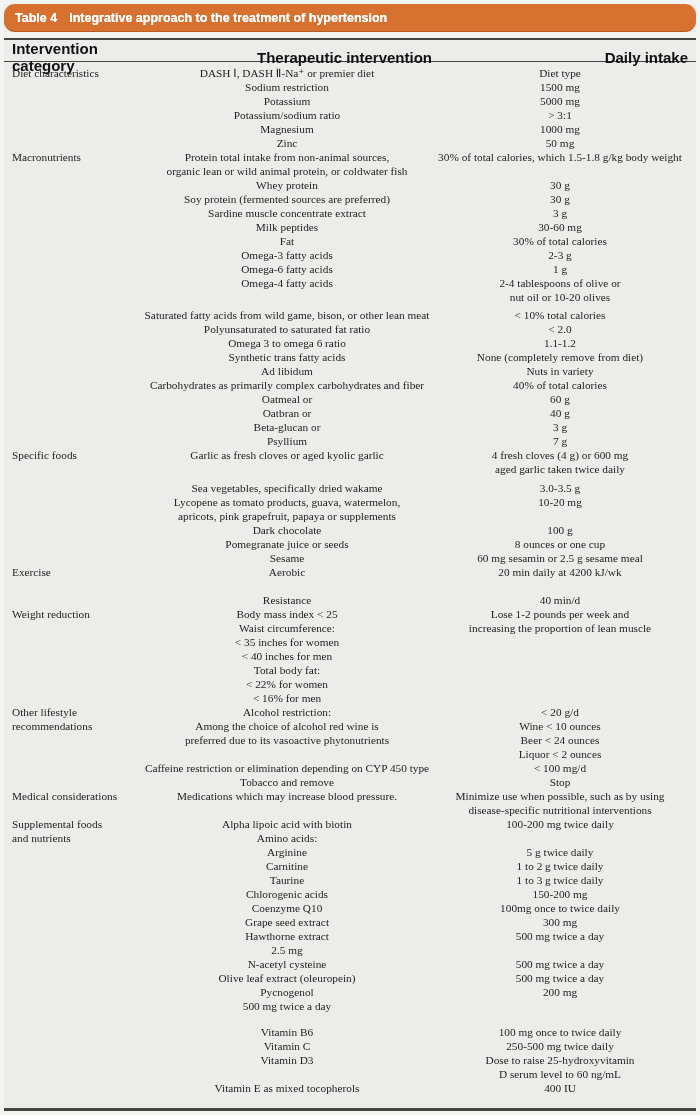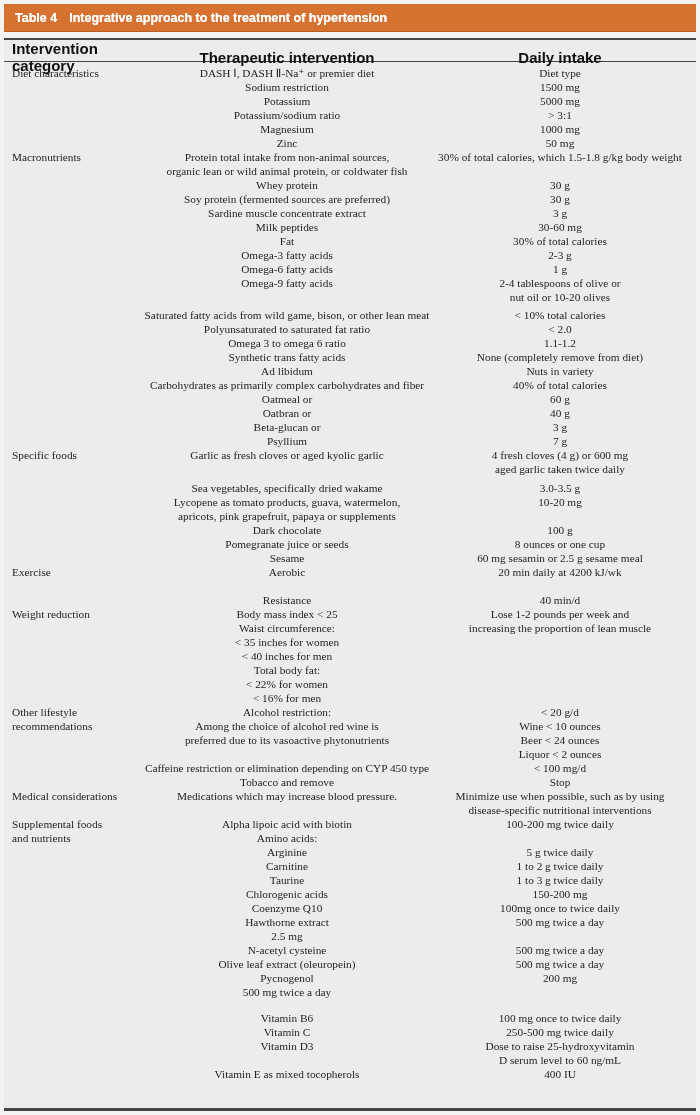--- a/index.html
+++ b/index.html
@@ -8,32 +8,33 @@
     background:#f3f3f1;padding:4px;overflow:hidden;
     font-family:"Liberation Serif", serif;
   }
   .card{height:100%;box-sizing:border-box;background:#ececea;display:flex;flex-direction:column;}
   .title-bar{
     background:#d7712f;color:#ffffff;height:27px;flex:0 0 27px;
     display:flex;align-items:center;padding:0 11px;
     font-family:"Liberation Sans", sans-serif;font-weight:bold;font-size:12.5px;
     border-bottom:1px solid #b85c22;
     text-shadow:0 0 0 #fff;
+    border-radius:11px;
   }
   .title-bar .tbl-label{margin-right:12px;white-space:nowrap;}
   .title-bar .tbl-title{white-space:nowrap;}
   .pre-rule-gap{height:6px;flex:0 0 6px;background:#f3f3f1;}
   .top-rule{height:0;border-top:2px solid #454543;}
   .header-row{
     display:grid;grid-template-columns:130px 290px 1fr;
     padding:0 8px;height:21px;flex:0 0 21px;align-items:center;
     font-family:"Liberation Sans", sans-serif;font-weight:bold;font-size:15px;color:#111;
     border-bottom:1px solid #454543;background:#ececea;
   }
-  .header-row .h-mid,.header-row .h-val{text-align:center;}
+  .header-row .h-mid,.header-row .h-val{text-align:right;}
   .tbody{flex:1 1 auto;padding-top:4px;overflow:hidden;}
   .row{
     display:grid;grid-template-columns:130px 290px 1fr;
     padding:0 8px;height:14px;line-height:14px;
     font-size:11.3px;color:#1e1e1e;
   }
   .cell{white-space:nowrap;overflow:visible;}
   .cell.cat{text-align:left;}
   .cell.mid,.cell.val{display:flex;justify-content:center;}
   .cell.mid > span,.cell.val > span{white-space:nowrap;}
@@ -192,21 +193,21 @@
     <div class="cell mid">
             <span>Omega-6 fatty acids</span>
           </div>
     <div class="cell val">
             <span>1 g</span>
           </div>
   </div>
         <div class="row">
     <div class="cell cat"></div>
     <div class="cell mid">
-            <span>Omega-9 fatty acids</span>
+            <span>Omega-4 fatty acids</span>
           </div>
     <div class="cell val">
             <span>2-4 tablespoons of olive or</span>
           </div>
   </div>
         <div class="row">
     <div class="cell cat"></div>
     <div class="cell mid">
             <span></span>
           </div>
@@ -586,20 +587,29 @@
             <span>150-200 mg</span>
           </div>
   </div>
         <div class="row">
     <div class="cell cat"></div>
     <div class="cell mid">
             <span>Coenzyme Q10</span>
           </div>
     <div class="cell val">
             <span>100mg once to twice daily</span>
+          </div>
+  </div>
+        <div class="row">
+    <div class="cell cat"></div>
+    <div class="cell mid">
+            <span>Grape seed extract</span>
+          </div>
+    <div class="cell val">
+            <span>300 mg</span>
           </div>
   </div>
         <div class="row">
     <div class="cell cat"></div>
     <div class="cell mid">
             <span>Hawthorne extract</span>
           </div>
     <div class="cell val">
             <span>500 mg twice a day</span>
           </div>

